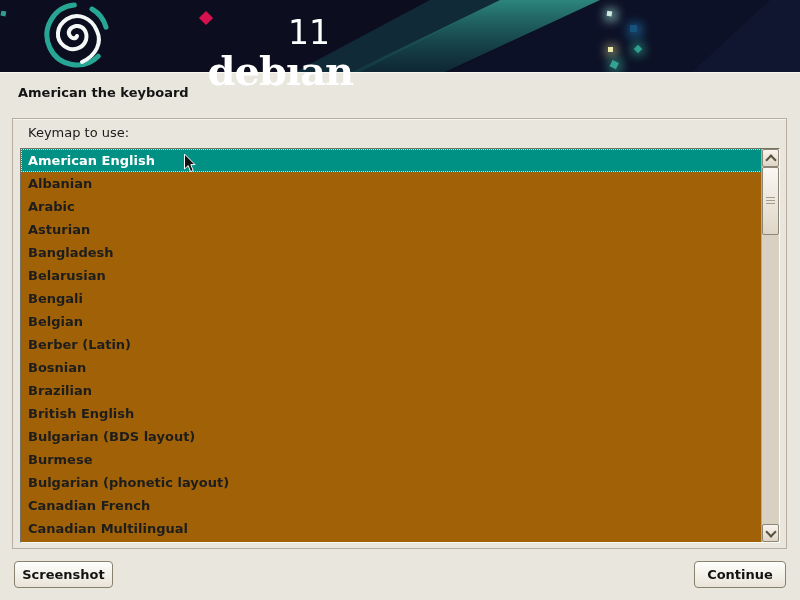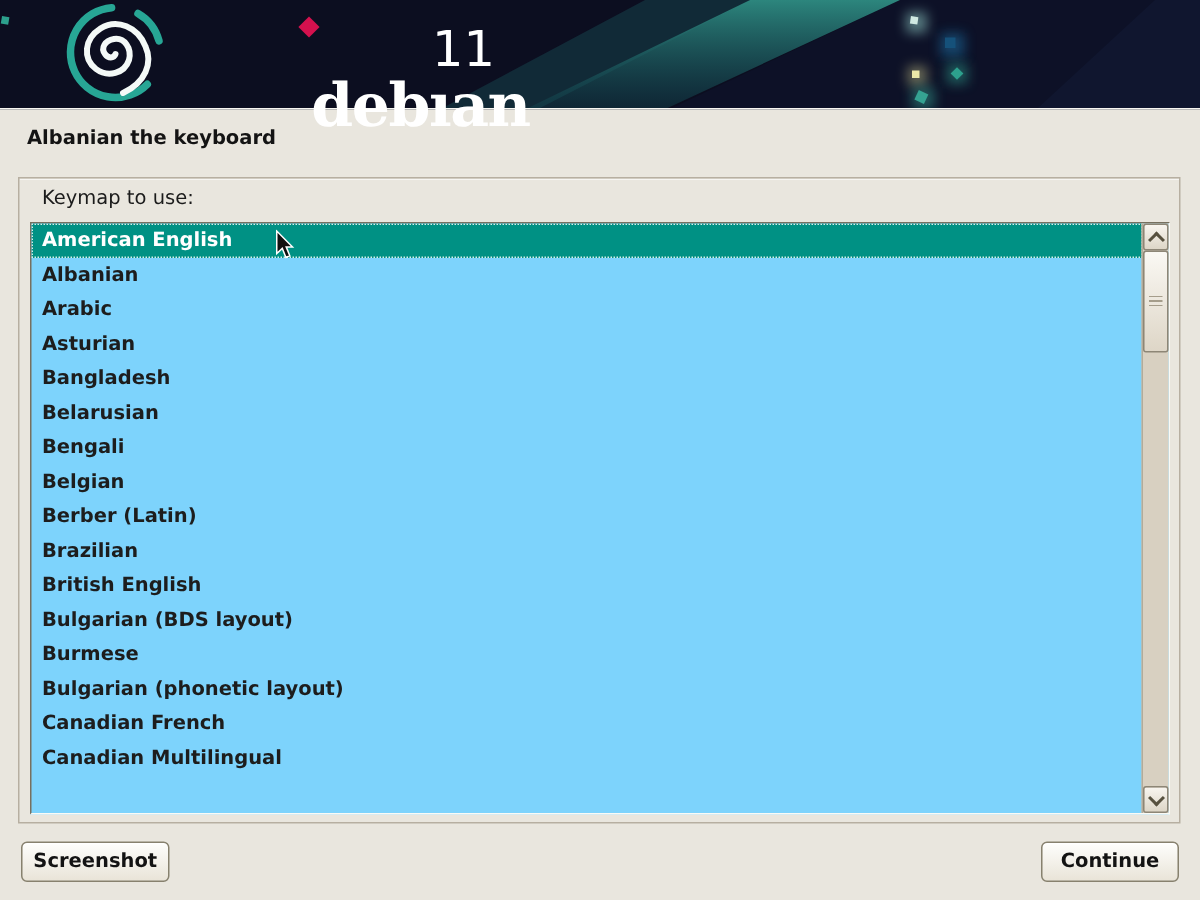--- a/index.html
+++ b/index.html
@@ -48,21 +48,21 @@
     position:absolute;left:12px;top:118px;width:773px;height:429px;
     border:1px solid #b7afa1;
     box-shadow:inset 0 1px 0 rgba(255,255,255,.6);
   }
   .frame-label{
     position:absolute;left:15px;top:6px;
     font-size:13px;color:#1b1b1b;
   }
   .listbox{
     position:absolute;left:7px;top:29px;width:758px;height:393px;
-    background:#7dd3fc;
+    background:#a16207;
     border:1px solid;
     border-color:#77705f #fbfaf5 #fbfaf5 #77705f;
   }
   .rows{position:absolute;left:0;top:0;right:17px;bottom:0;overflow:hidden;}
   .row{
     height:23px;line-height:23px;padding-left:7px;
     font-size:13px;font-weight:700;color:#1d1d1d;
     white-space:nowrap;cursor:default;
   }
   .row.selected{
@@ -156,35 +156,36 @@
       <path d="M 50 8 A 30 30 0 0 1 64 26.2" fill="none" stroke="var(--logo-teal,#27a695)" stroke-width="5" stroke-linecap="round"></path>
       <path d="M 40 61 C 55 54 60 41 55 30 C 50 17 36 11 25 18 C 14 25 13 38 22 45 C 30 51 41 48 44 39 C 46 31 41 24 34 25 C 28 26 25 31 28 35 C 30 38 34 38 35 35" fill="none" stroke="#f4f9f7" stroke-width="4" stroke-linecap="round"></path>
     </svg>
     <div class="brand">
       <span>debıan</span>
       <span class="diamond"></span>
     </div>
     <div class="version">11</div>
   </header>
 
-  <h1 class="page-title">Albanian the keyboard</h1>
+  <h1 class="page-title">American the keyboard</h1>
 
   <section class="frame">
     <div class="frame-label">Keymap to use:</div>
     <div class="listbox">
       <div class="rows">
           <div class="row selected">American English</div>
           <div class="row">Albanian</div>
           <div class="row">Arabic</div>
           <div class="row">Asturian</div>
           <div class="row">Bangladesh</div>
           <div class="row">Belarusian</div>
           <div class="row">Bengali</div>
           <div class="row">Belgian</div>
           <div class="row">Berber (Latin)</div>
+          <div class="row">Bosnian</div>
           <div class="row">Brazilian</div>
           <div class="row">British English</div>
           <div class="row">Bulgarian (BDS layout)</div>
           <div class="row">Burmese</div>
           <div class="row">Bulgarian (phonetic layout)</div>
           <div class="row">Canadian French</div>
           <div class="row">Canadian Multilingual</div>
         </div>
       <div class="scrollbar">
         <div class="stepper up">

